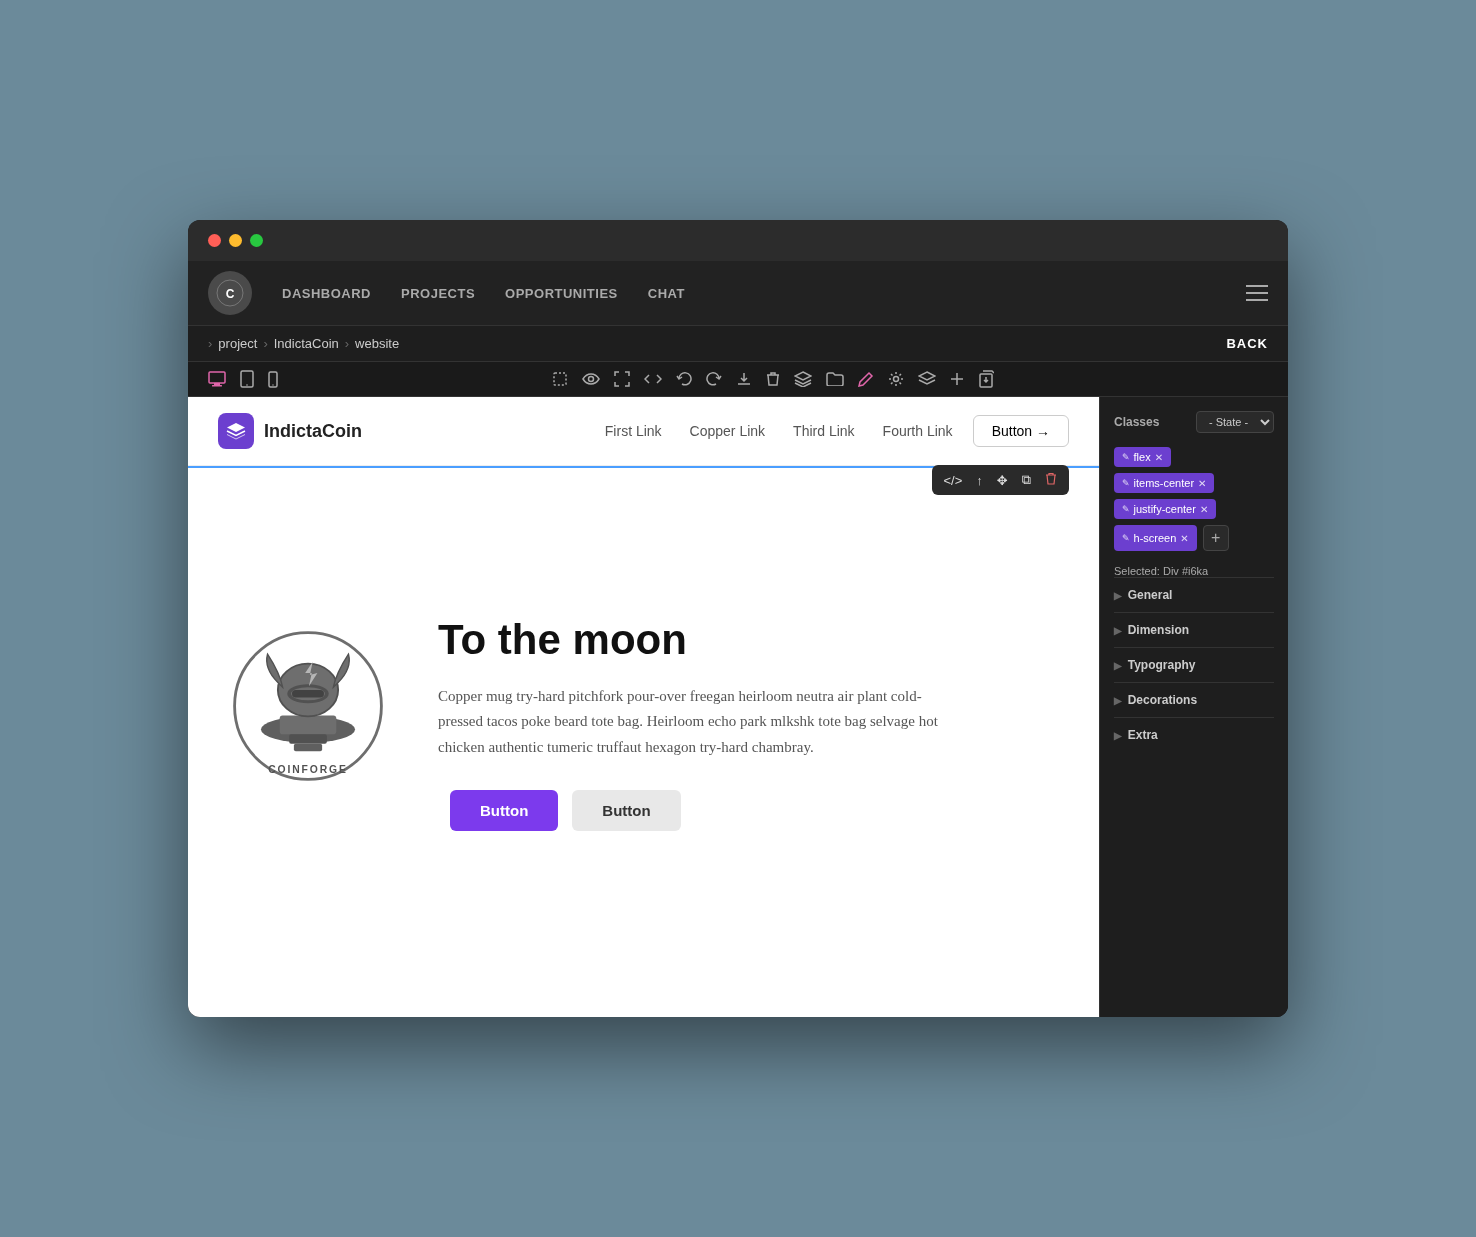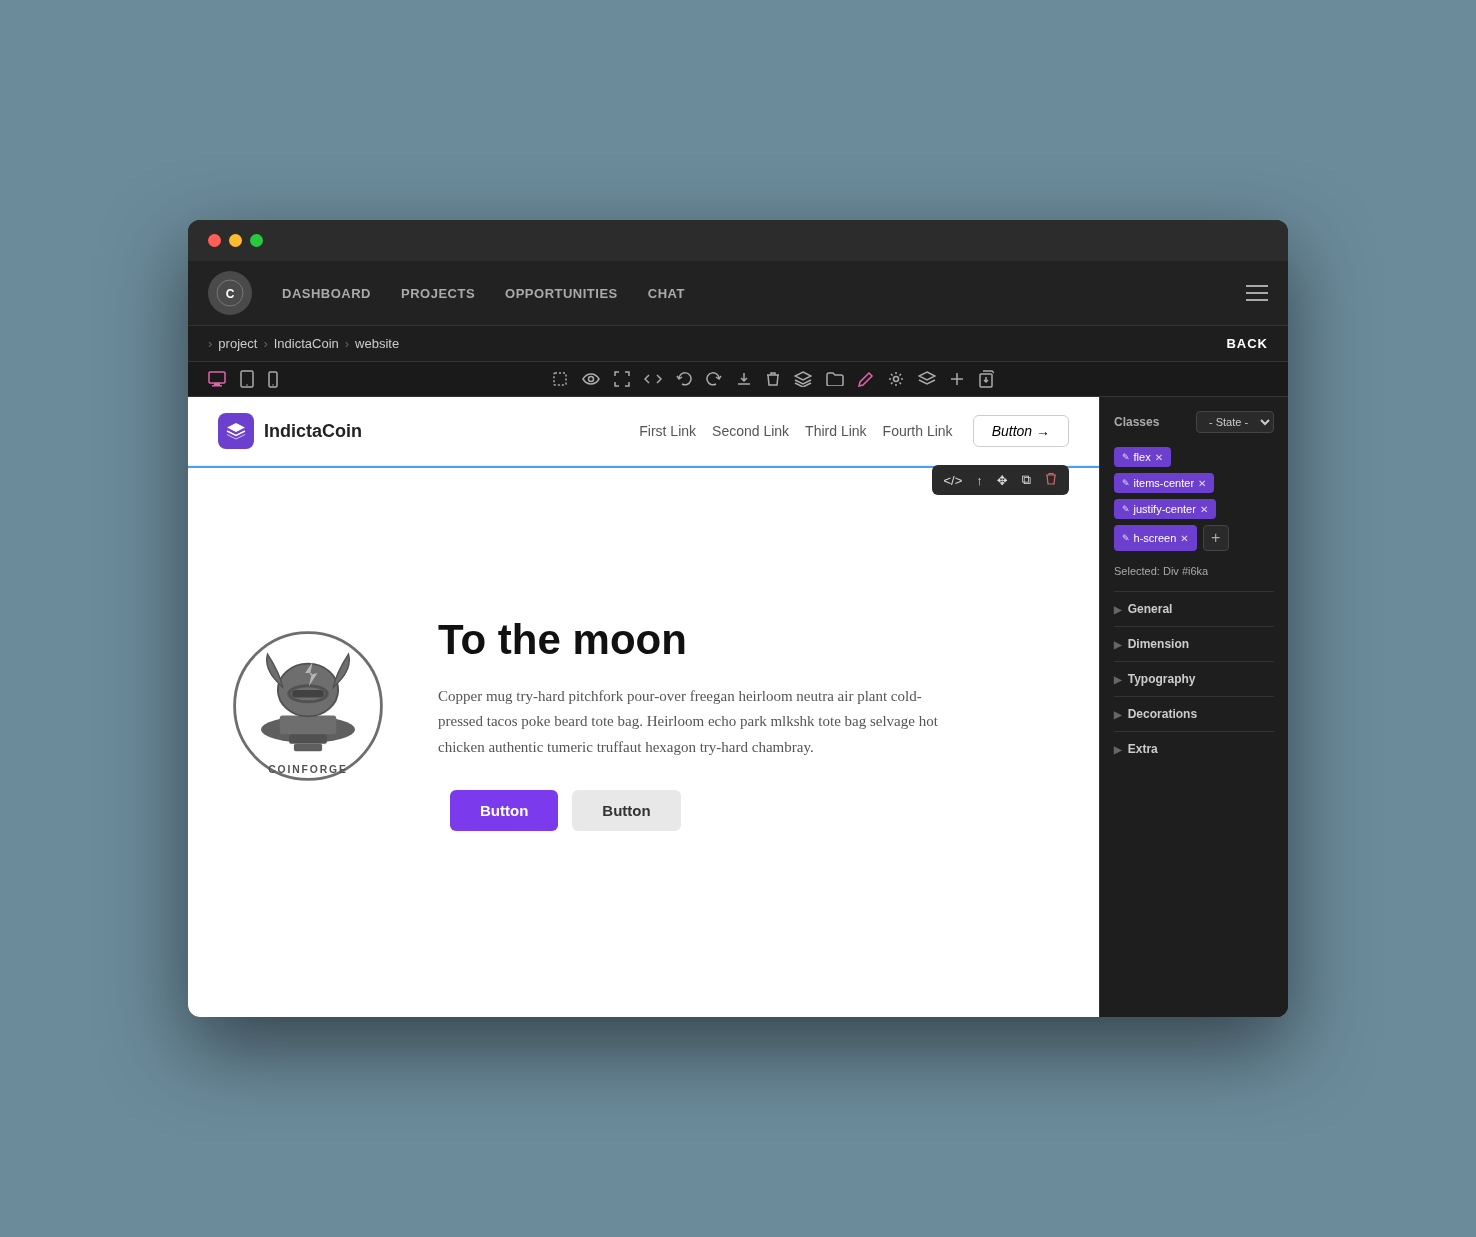--- a/index.html
+++ b/index.html
@@ -185,41 +185,40 @@
       color: white;
       font-size: 16px;
     }
     .site-logo-text {
       font-weight: 700;
       font-size: 18px;
       color: #222;
     }
     .site-nav-links {
       display: flex;
-      gap: 16px;
+      gap: 28px;
       align-items: center;
       list-style: none;
     }
     .site-nav-links li a {
       color: #555;
       text-decoration: none;
       font-size: 14px;
     }
     .site-nav-button {
       background: white;
       border: 1px solid #ccc;
       border-radius: 6px;
       padding: 7px 18px;
       font-size: 14px;
       cursor: pointer;
       display: flex;
       align-items: center;
       gap: 4px;
       margin-left: 20px;
-      font-style: italic;
     }
     
     .element-toolbar {
       position: absolute;
       bottom: -30px;
       right: 30px;
       background: #2a2a2a;
       border-radius: 6px;
       display: flex;
       align-items: center;
@@ -367,21 +366,21 @@
       width: 26px; height: 26px;
       border-radius: 4px;
       display: flex;
       align-items: center;
       justify-content: center;
       cursor: pointer;
     }
     .selected-info {
       color: #777;
       font-size: 11px;
-      margin-bottom: 14px;
+      margin-bottom: 0;
     }
     .selected-info span { color: #aaa; }
     .panel-section {
       border-top: 1px solid #333;
       padding: 10px 0;
     }
     .panel-section-header {
       display: flex;
       align-items: center;
       gap: 6px;
@@ -572,21 +571,21 @@
               <svg width="20" height="18" viewBox="0 0 20 18" fill="white">
                 <path d="M10 1L19 5.5L10 10L1 5.5Z"></path>
                 <path d="M1 9L10 13.5L19 9" stroke="white" stroke-width="1.5" fill="none"></path>
                 <path d="M1 12.5L10 17L19 12.5" stroke="white" stroke-width="1" fill="none" opacity="0.7"></path>
               </svg>
             </div>
             <span class="site-logo-text">IndictaCoin</span>
           </div>
           <ul class="site-nav-links">
             <li><a>First Link</a></li>
-            <li><a>Second Link</a></li>
+            <li><a>Copper Link</a></li>
             <li><a>Third Link</a></li>
             <li><a>Fourth Link</a></li>
           </ul>
           <button class="site-nav-button">Button →</button>
 
           <div class="element-toolbar">
             <button title="Code">&lt;/&gt;</button>
             <button title="Move up">↑</button>
             <button title="Move">✥</button>
             <button title="Copy">⧉</button>

